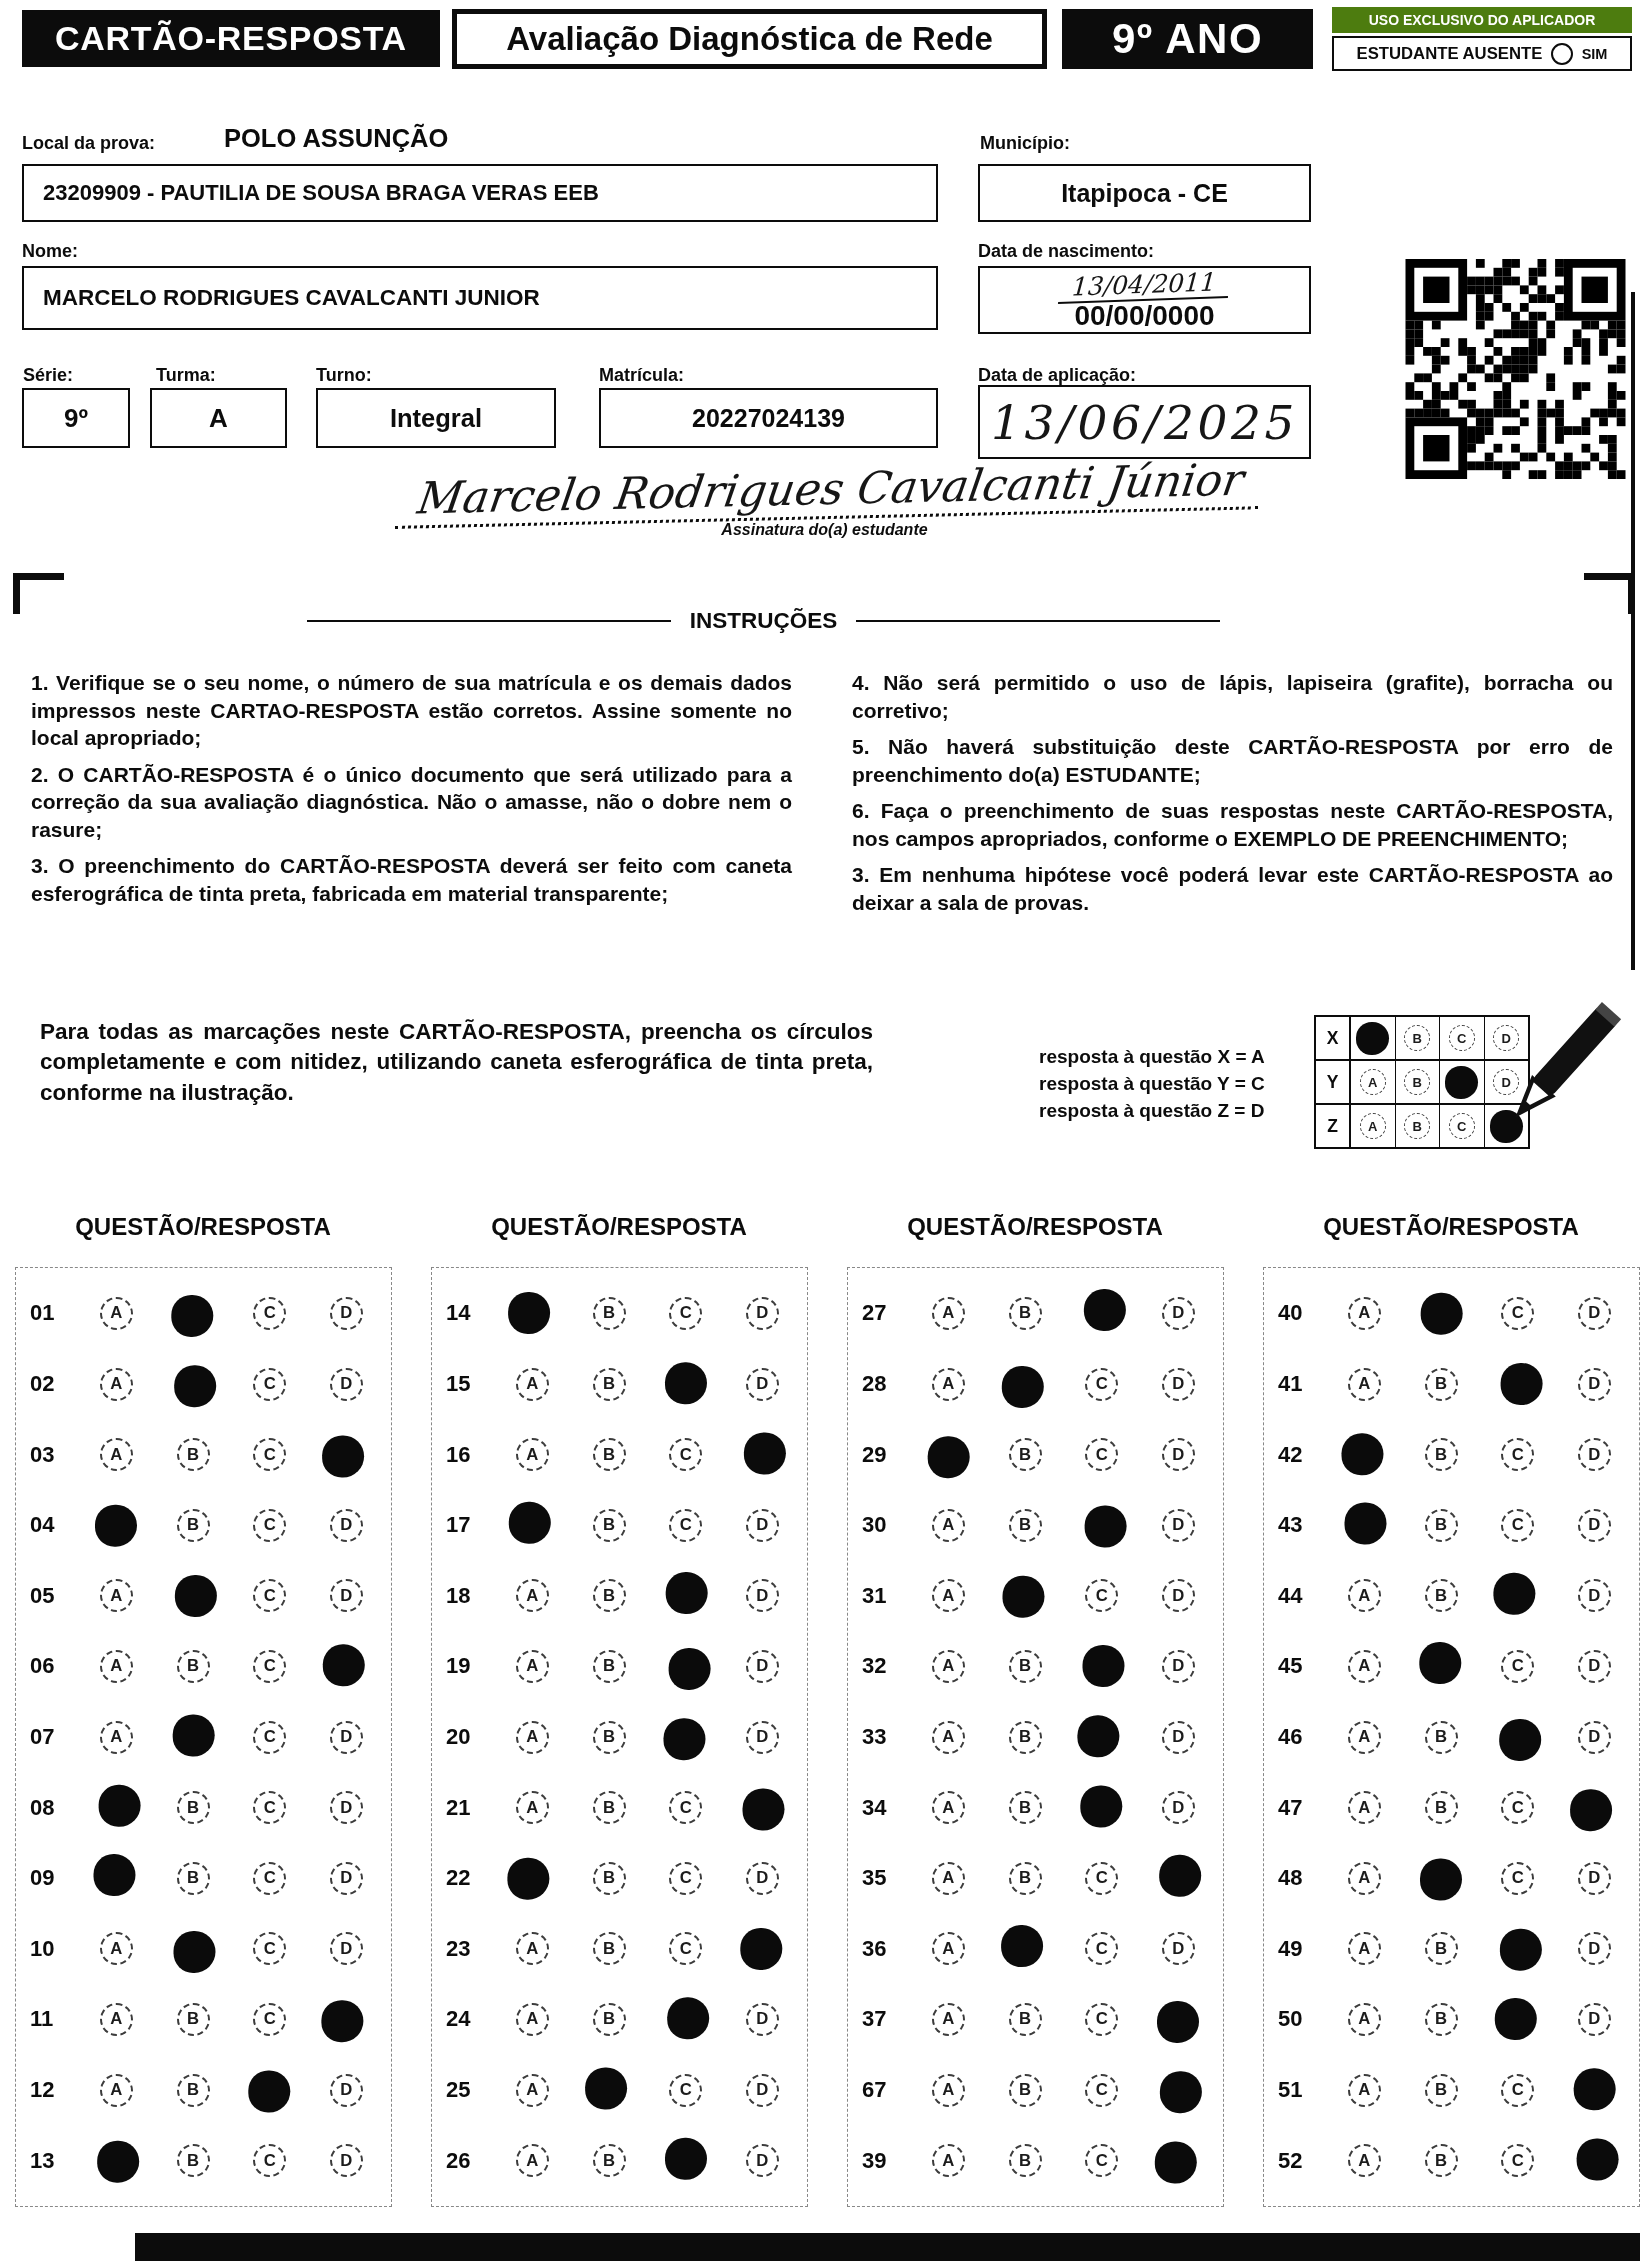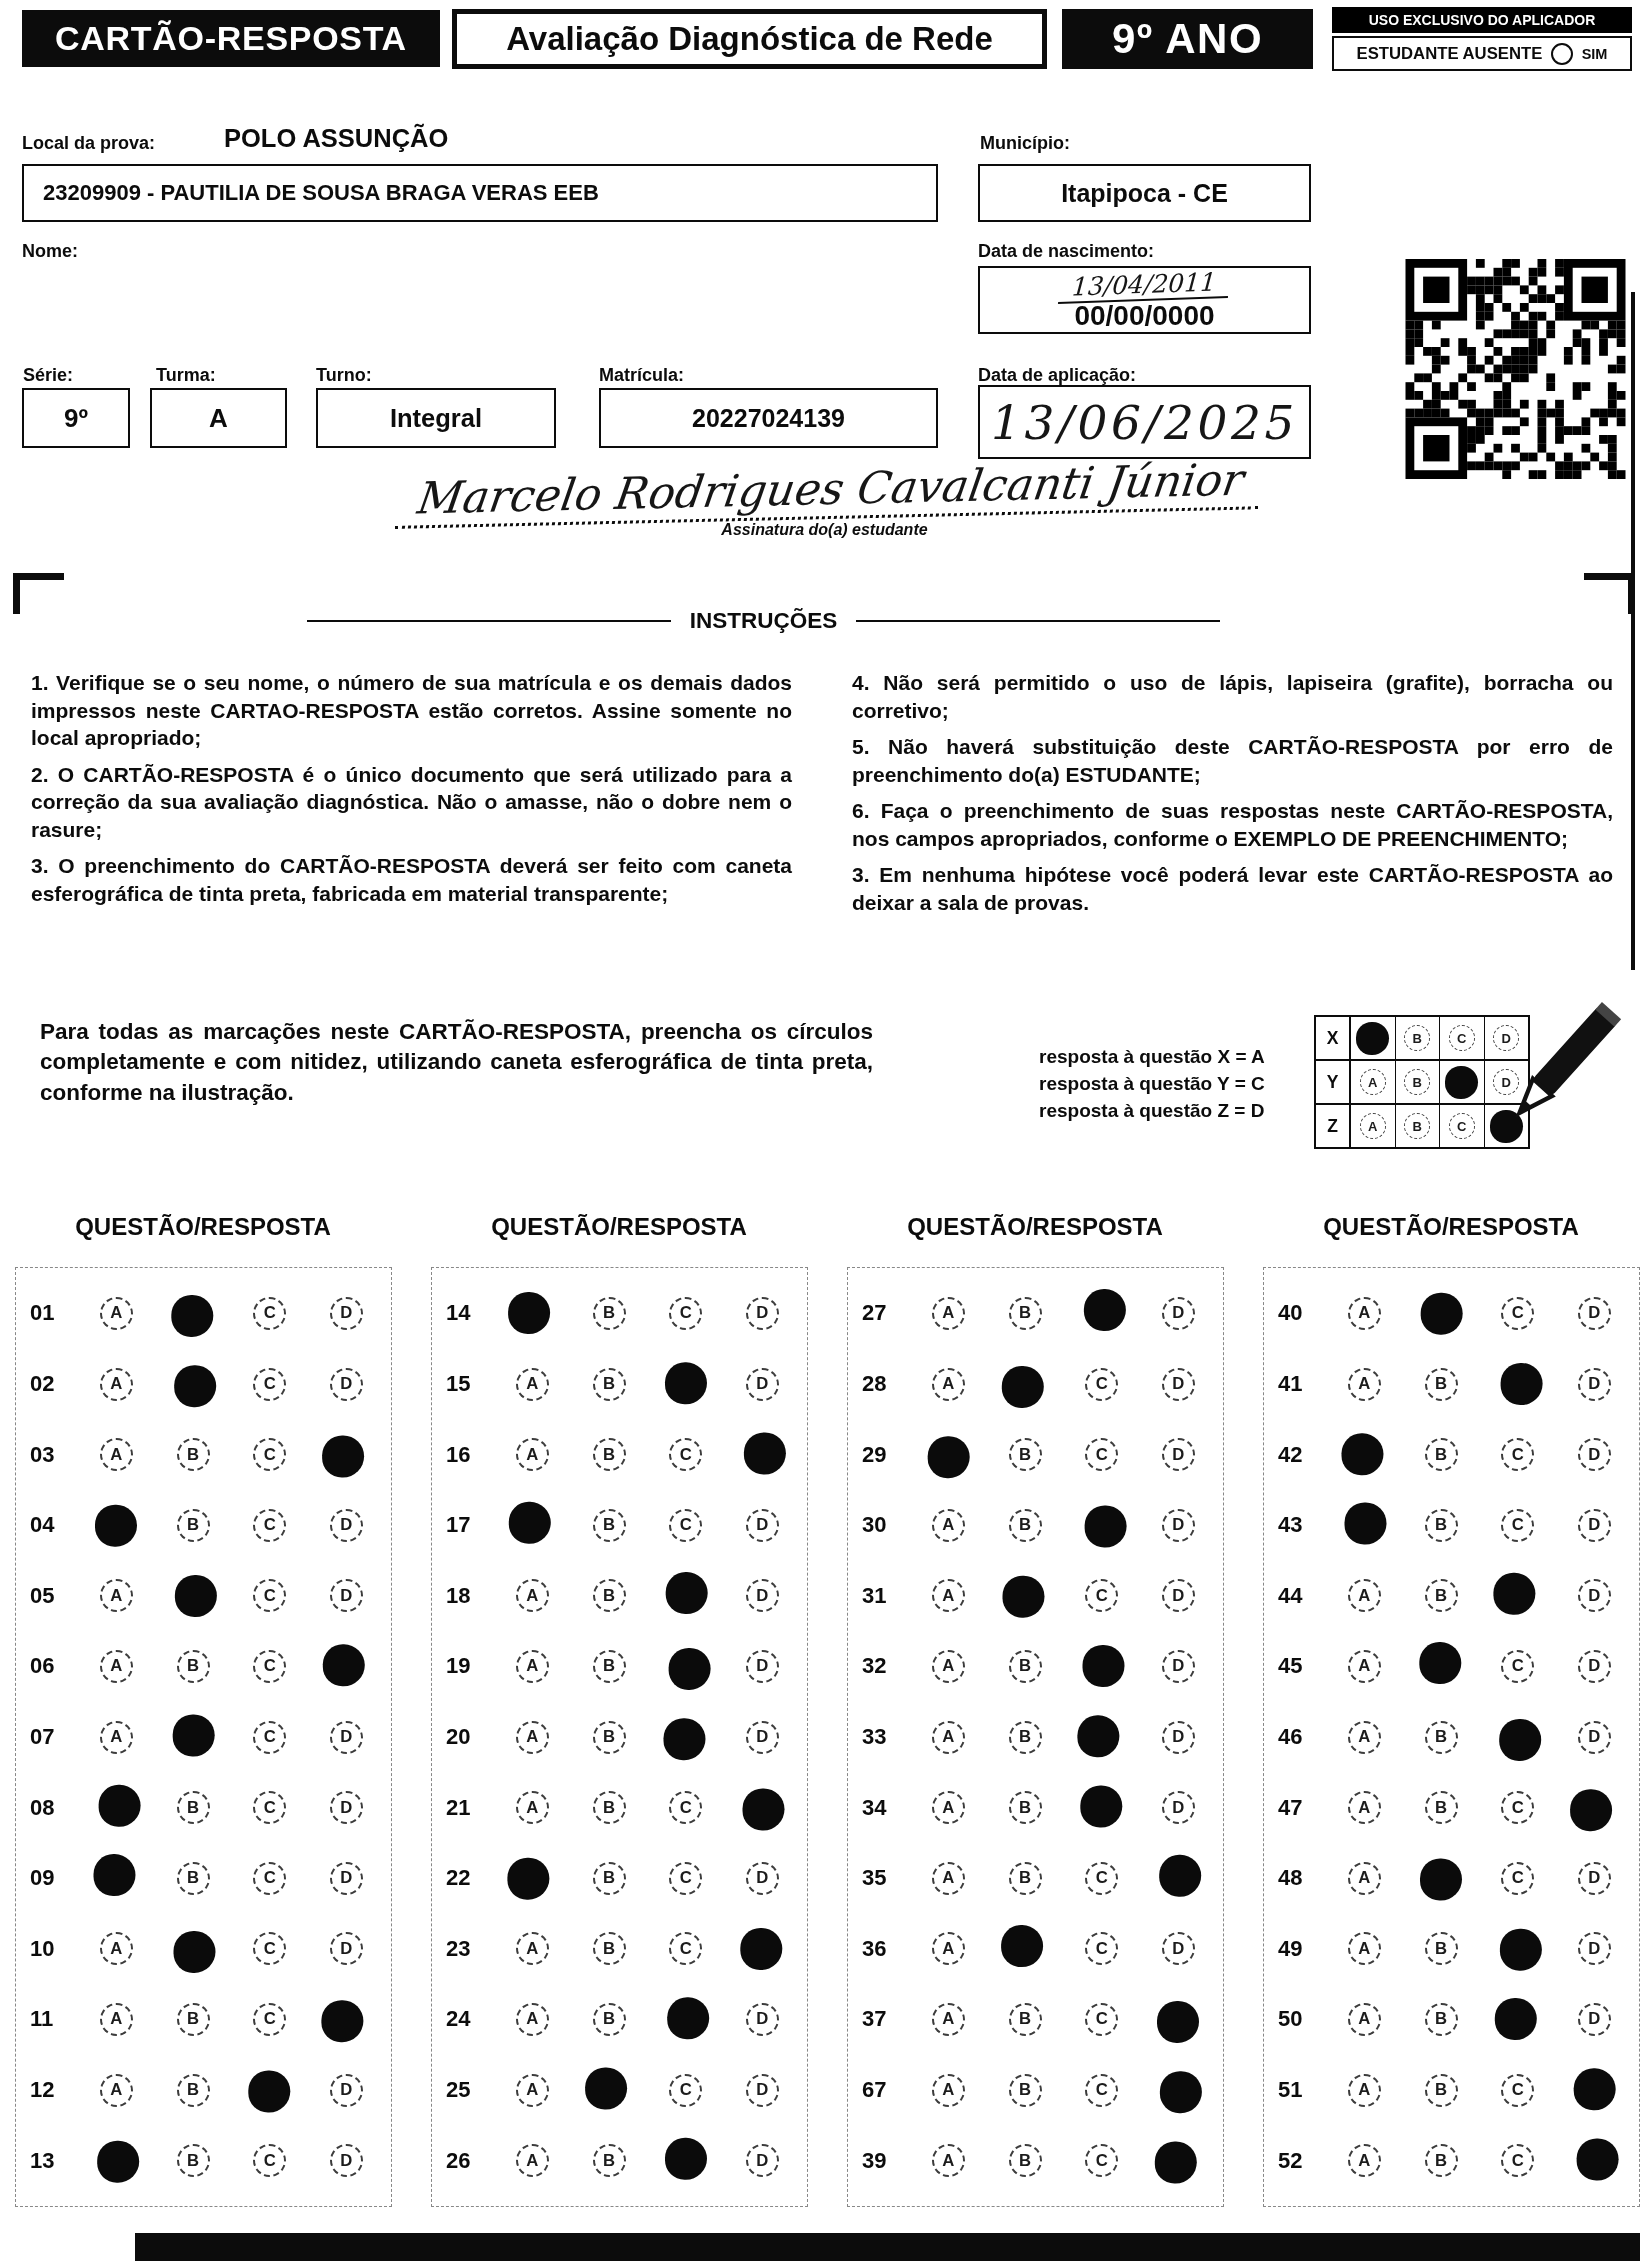--- a/index.html
+++ b/index.html
@@ -7,21 +7,21 @@
         font-family:"Liberation Sans",sans-serif;overflow:hidden;margin:0 auto;}
   .abs{position:absolute;}
   .bold{font-weight:bold;}
 
   
   .hbox{position:absolute;display:flex;align-items:center;justify-content:center;
         font-weight:bold;box-sizing:border-box;}
   .h-card{left:22px;top:10.2px;width:418px;height:57px;background:#0c0c0c;color:#fff;font-size:34px;letter-spacing:0.7px;}
   .h-exam{left:452px;top:8.7px;width:595px;height:60px;border:5.1px solid #0c0c0c;font-size:33px;background:#fff;}
   .h-grade{left:1062px;top:8.7px;width:251px;height:60px;background:#0c0c0c;color:#fff;font-size:42px;letter-spacing:1.5px;}
-  .h-applicator{left:1332px;top:7.3px;width:300px;height:26px;background:#000000;color:#fff;font-size:14px;text-align:right;}
+  .h-applicator{left:1332px;top:7.3px;width:300px;height:26px;background:#4d7c0f;color:#fff;font-size:14px;text-align:right;}
   .h-absent{position:absolute;left:1332px;top:36px;width:300px;height:35px;border:2.2px solid #0c0c0c;
             font-size:16.7px;font-weight:bold;display:flex;align-items:center;justify-content:center;
             gap:8.7px;box-sizing:border-box;}
   .absent-circle{width:22px;height:22px;border:2.2px solid #0c0c0c;border-radius:50%;box-sizing:border-box;}
   .h-absent .sim{font-size:14.5px;}
 
   
   .lab{position:absolute;font-weight:bold;font-size:18px;}
   .fbox{position:absolute;border:2.9px solid #0c0c0c;box-sizing:border-box;display:flex;
         align-items:center;font-weight:bold;background:#fff;}
@@ -109,20 +109,21 @@
   <div class="lab" style="left:22px;top:241px">Nome:</div>
   <div class="lab" style="left:978px;top:241px">Data de nascimento:</div>
   <div class="lab" style="left:23px;top:365px">Série:</div>
   <div class="lab" style="left:156px;top:365px">Turma:</div>
   <div class="lab" style="left:316px;top:365px">Turno:</div>
   <div class="lab" style="left:599px;top:365px">Matrícula:</div>
   <div class="lab" style="left:978px;top:365px">Data de aplicação:</div>
 
   <div class="fbox" style="left:22px;top:164px;width:916px;height:58px;padding-left:19px;font-size:22px">23209909 - PAUTILIA DE SOUSA BRAGA VERAS EEB</div>
   <div class="fbox center" style="left:978px;top:164px;width:333px;height:58px;font-size:25px">Itapipoca - CE</div>
+  <div class="fbox" style="left:22px;top:266px;width:916px;height:64px;padding-left:19px;font-size:22.5px">MARCELO RODRIGUES CAVALCANTI JUNIOR</div>
 
   <div class="nasc-box">
     <div class="handwrite hw-date">13/04/2011</div>
     <div class="printed-date">00/00/0000</div>
   </div>
 
   <div class="fbox center" style="left:22px;top:388px;width:108px;height:60px;font-size:26px">9º</div>
   <div class="fbox center" style="left:150px;top:388px;width:137px;height:60px;font-size:26px">A</div>
   <div class="fbox center" style="left:316px;top:388px;width:240px;height:60px;font-size:25.5px">Integral</div>
   <div class="fbox center" style="left:599px;top:388px;width:339px;height:60px;font-size:25px">20227024139</div>

